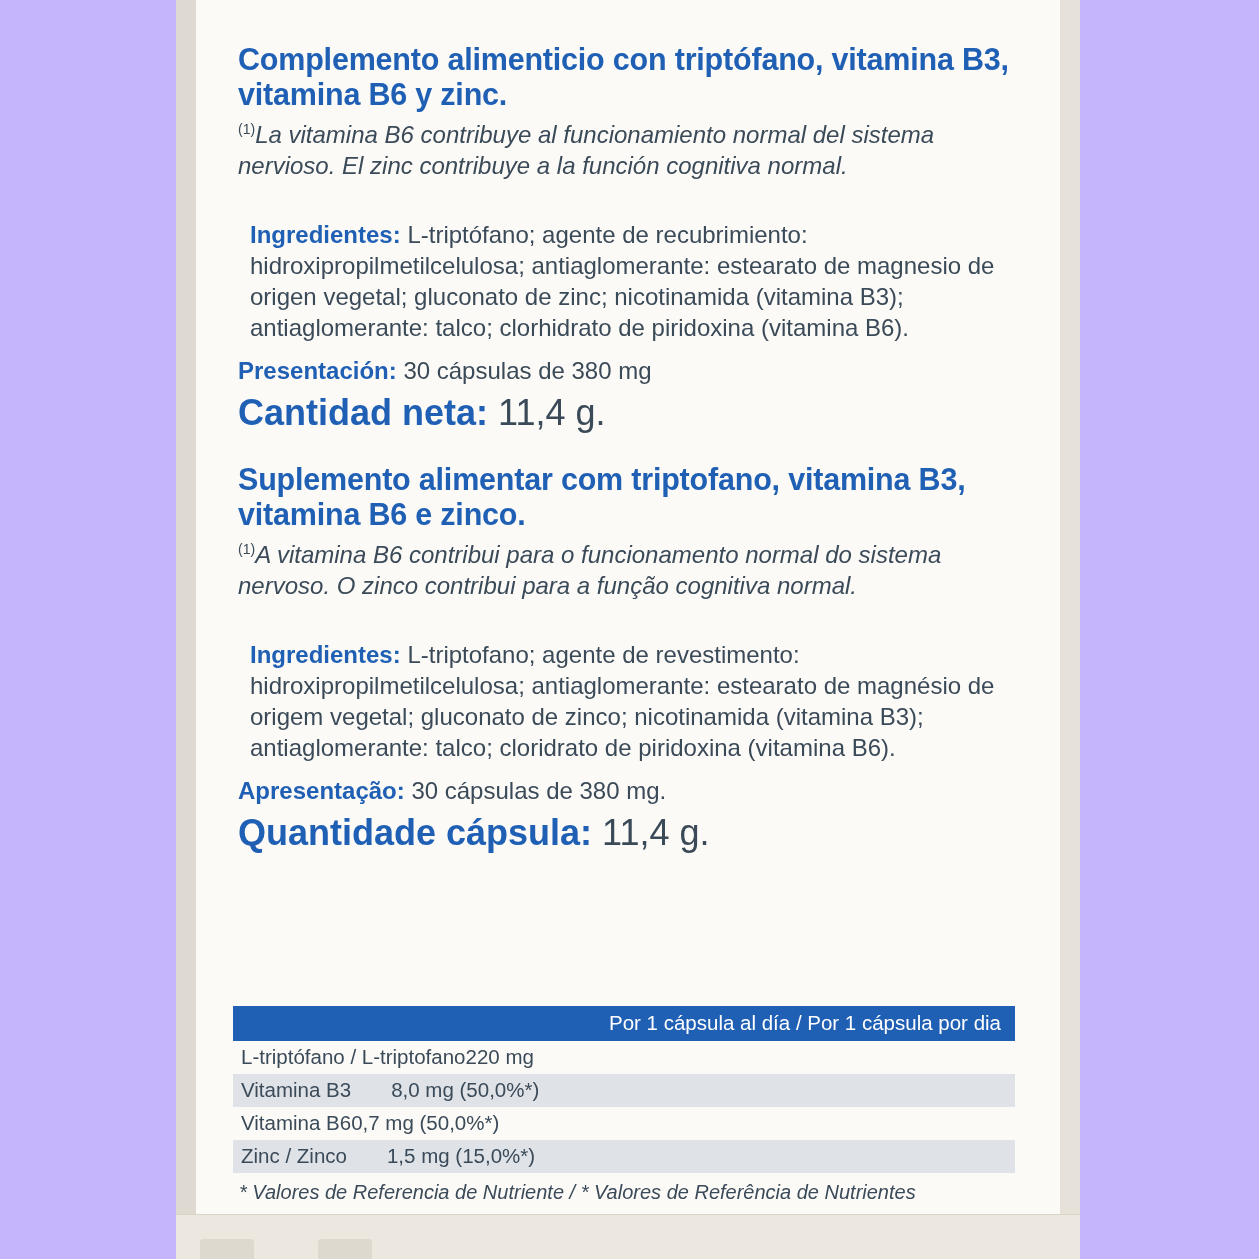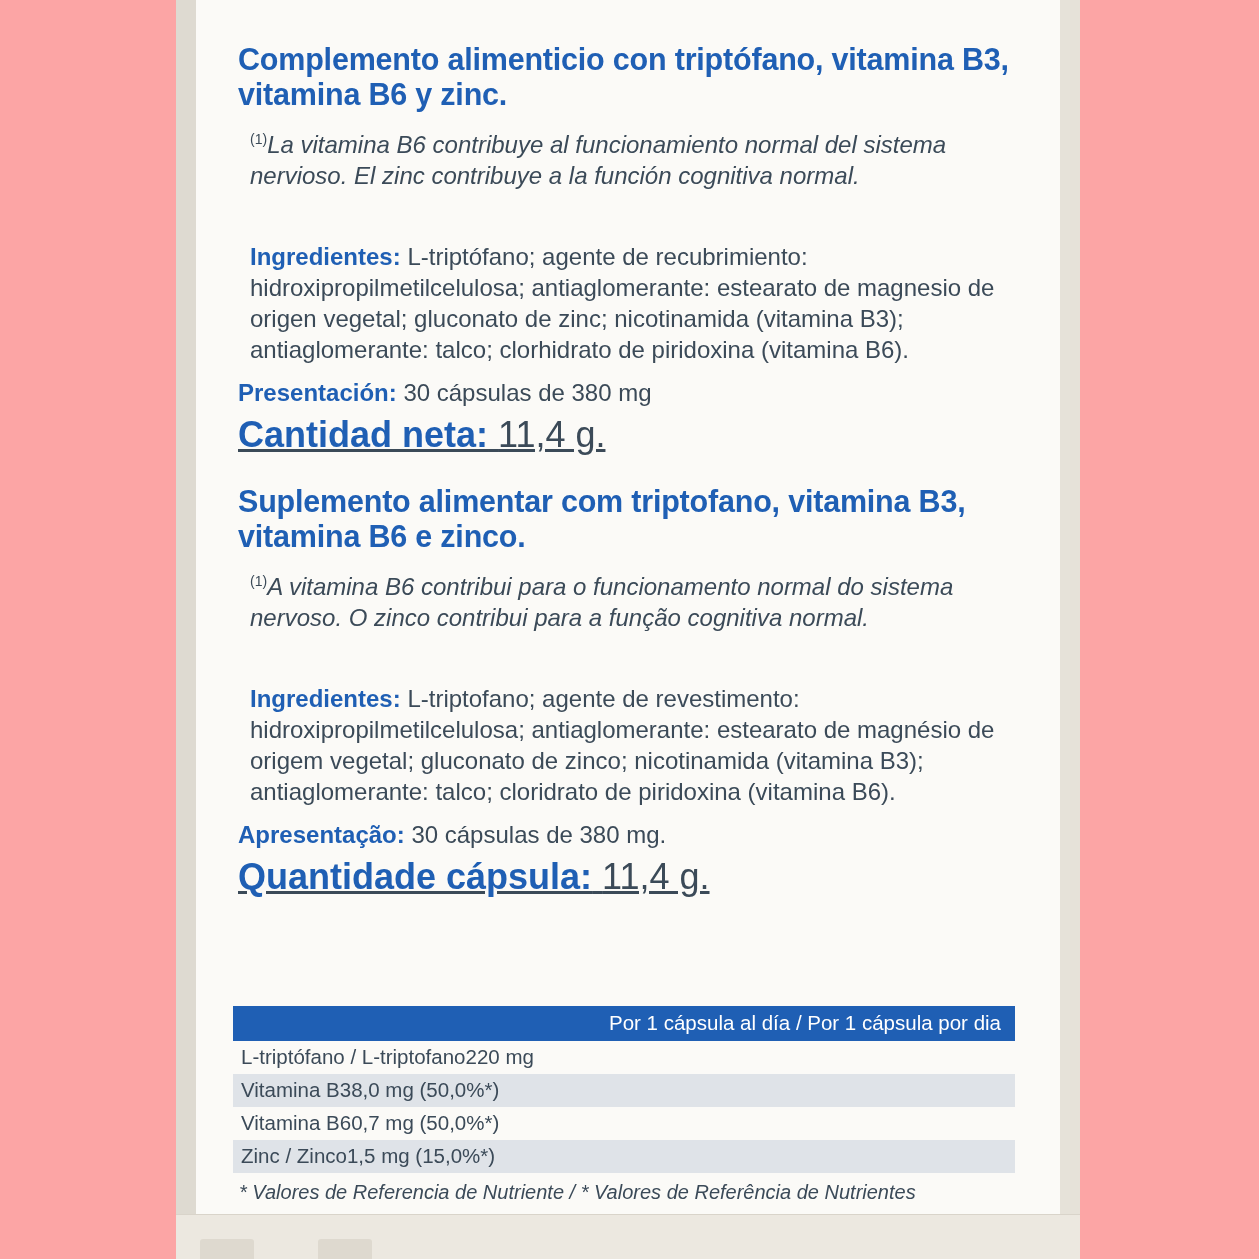--- a/index.html
+++ b/index.html
@@ -4,21 +4,21 @@
 <style>
   html, body {
     margin: 0;
     padding: 0;
     background: #ffffff;
   }
   #page {
     position: relative;
     width: 1259px;
     height: 1259px;
-    background: #fca5a5;
+    background: #c4b5fd;
     overflow: hidden;
     font-family: "Liberation Sans", sans-serif;
   }
   
   .carton {
     position: absolute;
     left: 176px;
     top: 0px;
     width: 904px;
     height: 1259px;
@@ -82,21 +82,21 @@
     font-size: 30.5px;
     line-height: 35px;
     letter-spacing: -0.2px;
     margin: 0 0 2px 0;
   }
   .italic-note {
     color: #3b4a58;
     font-style: italic;
     font-size: 24px;
     line-height: 31px;
-    margin: 12px;
+    margin: 0;
   }
   .sup {
     font-size: 14px;
     vertical-align: super;
     font-style: normal;
   }
   .para {
     color: #3b4a58;
     font-size: 24px;
     line-height: 31px;
@@ -112,21 +112,20 @@
     margin: 6px 0 0 0;
     color: #3b4a58;
     font-size: 24px;
     line-height: 31px;
   }
   .net {
     margin: 4px 0 0 0;
     font-size: 36px;
     line-height: 46px;
     color: #3b4a58;
-    text-decoration: underline;
   }
   .net .lbl { font-size: 36px; }
 
   
   .table {
     position: absolute;
     left: 233px;
     top: 1006px;
     width: 782px;
     font-size: 20.5px;
@@ -139,21 +138,21 @@
     padding: 5px 14px 6px 0;
     font-size: 20.5px;
     line-height: 24px;
   }
   .trow {
     display: flex;
     justify-content: flex-start;
     padding: 3px 14px 5px 8px;
     line-height: 25px;
   }
-  .trow.alt { background: #dfe3e8; }
+  .trow.alt { background: #dfe3e8; gap: 40px; }
   .tfoot {
     padding: 8px 14px 0 6px;
     font-size: 20px;
     font-style: italic;
     color: #3b4a58;
     text-align: left;
   }
 </style>
 </head>
 <body>

